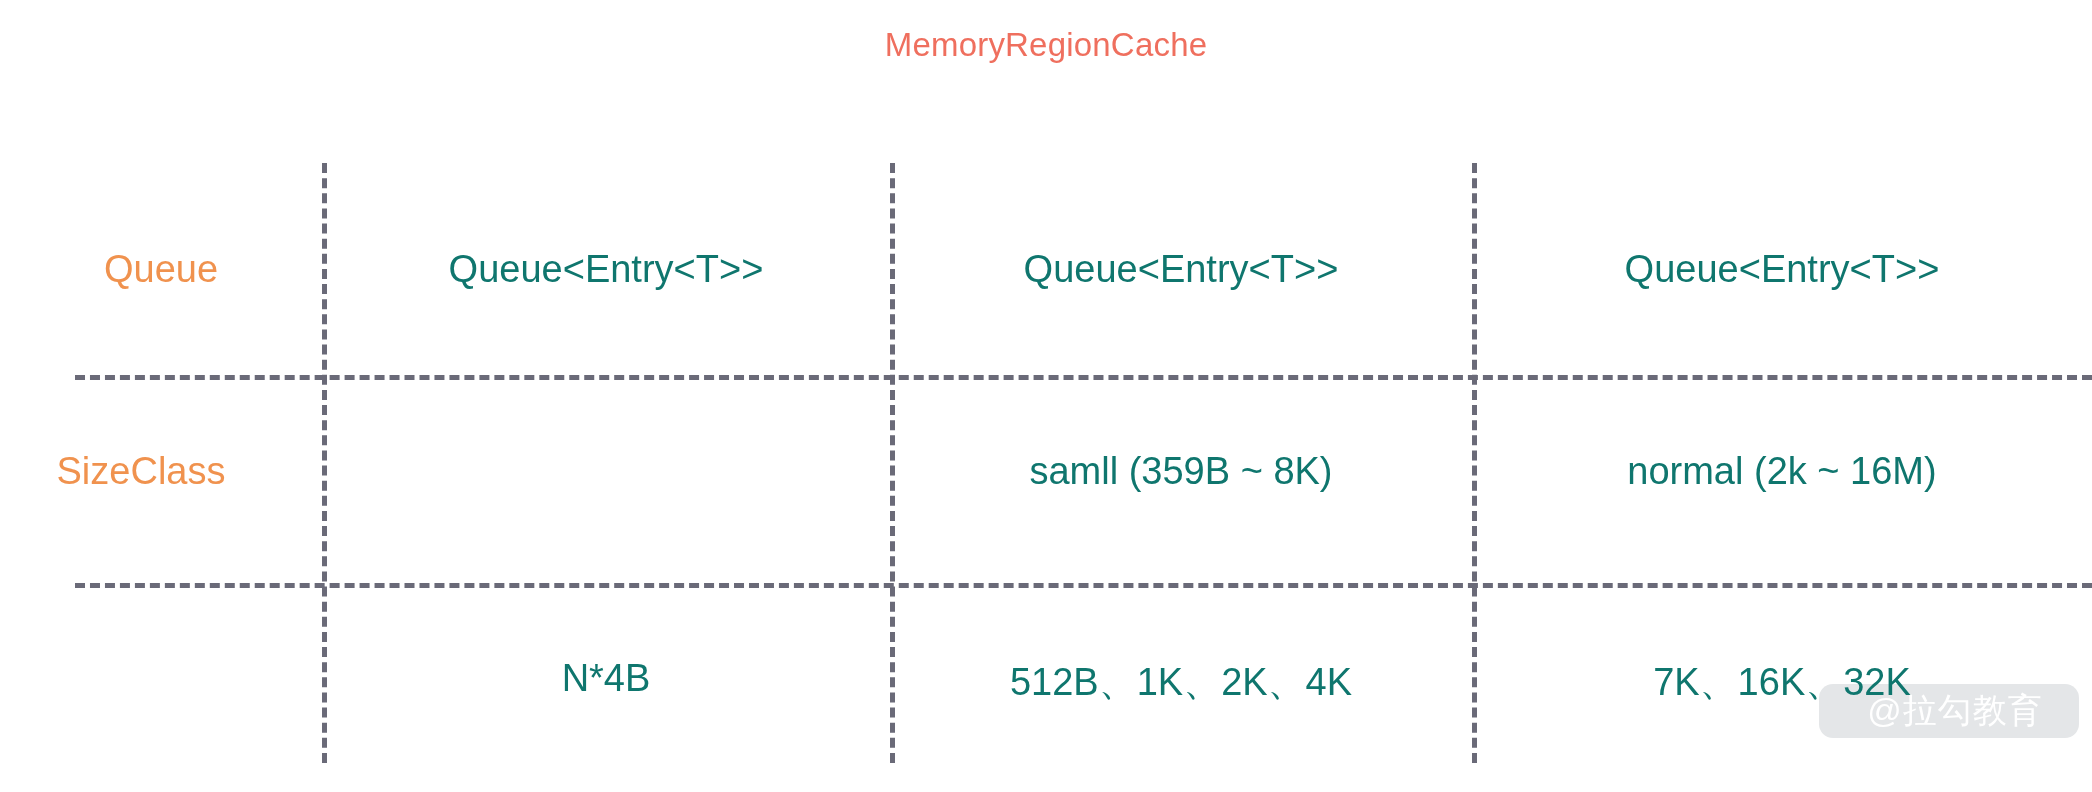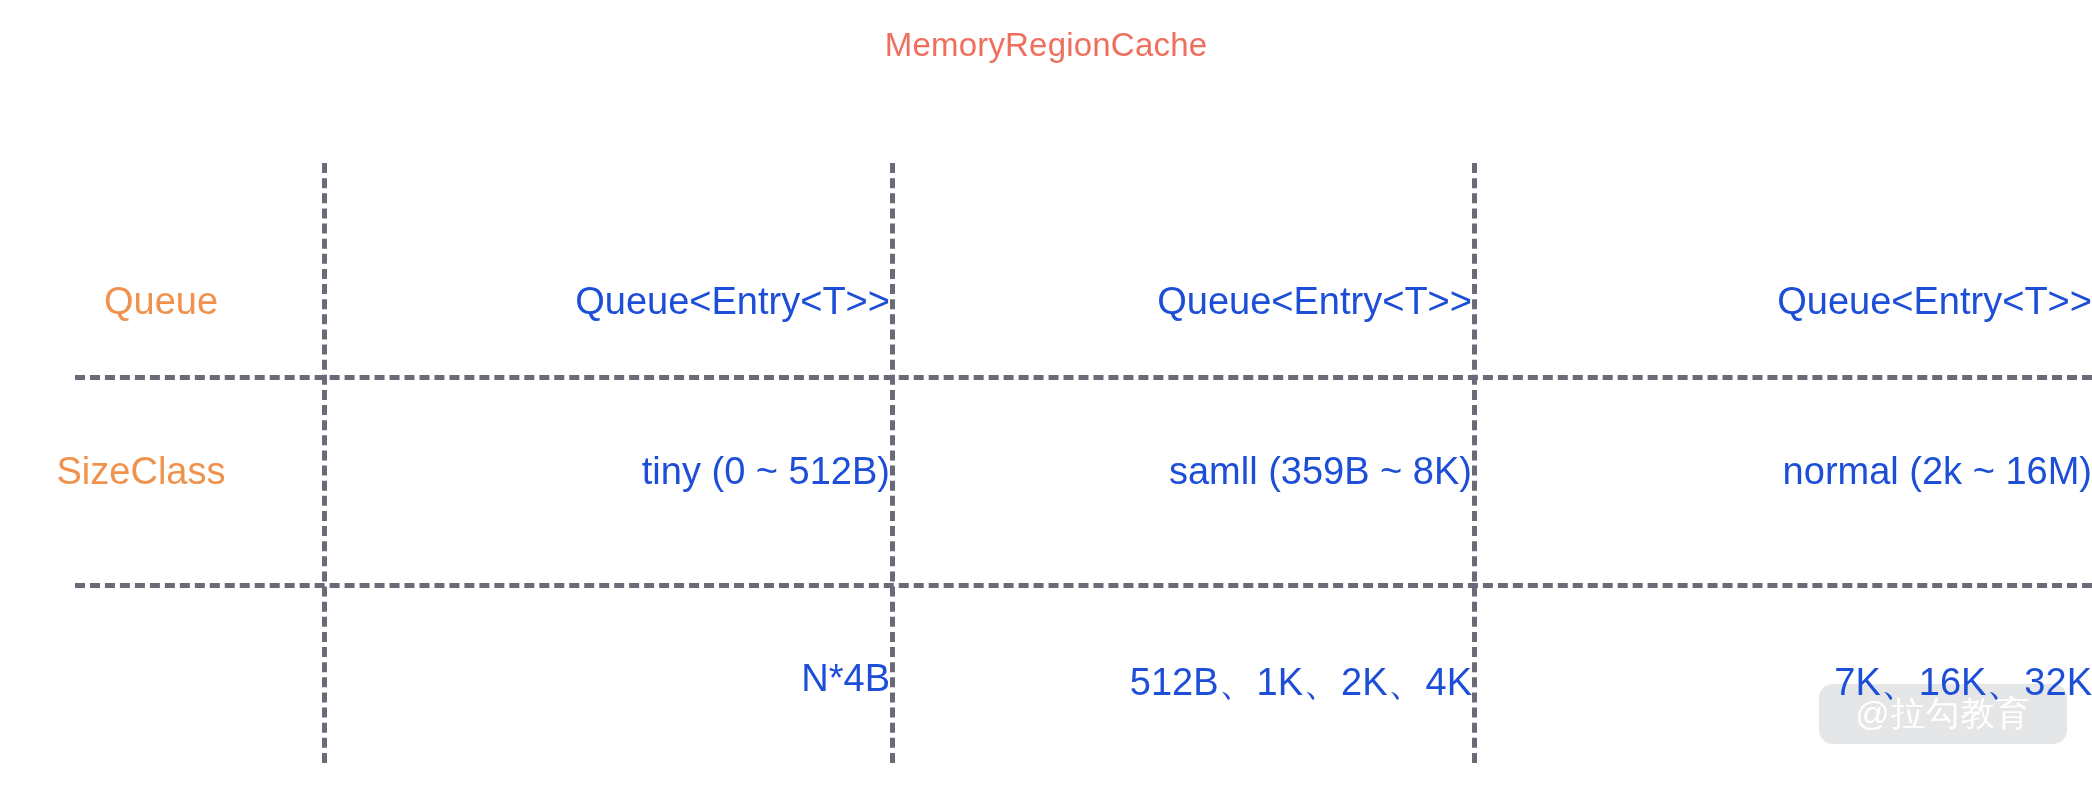--- a/index.html
+++ b/index.html
@@ -60,52 +60,53 @@
     position: absolute;
     left: 0px;
     width: 322px;
     text-align: center;
     font-size: 38px;
     color: #f0924e;
     white-space: nowrap;
   }
   .cell {
     position: absolute;
-    text-align: right;
+    text-align: center;
     font-size: 38px;
-    color: #1d4ed8;
+    color: #0f766e;
     white-space: nowrap;
   }
   .col-1 { left: 322px;  width: 568px; }
   .col-2 { left: 890px;  width: 582px; }
   .col-3 { left: 1472px; width: 620px; }
 
-  .r-queue      { top: 248px; margin-top: 32px; }
+  .r-queue      { top: 248px; }
   .r-sizeclass  { top: 450px; }
   .r-size       { top: 657px; }
 
   
   #label-sizeclass { left: -20px; }
 
   
   #watermark {
     position: absolute;
     left: 1819px;
     top: 684px;
     width: 248px;
-    height: 60px;
+    height: 54px;
     border-radius: 14px;
     background: #e4e6e8;
     display: flex;
     align-items: center;
     justify-content: center;
     font-size: 34px;
     color: #ffffff;
     letter-spacing: 1px;
     z-index: 0;
+    padding-left: 12px;
   }
   .cell, .row-label { z-index: 2; }
 </style>
 </head>
 <body>
 
 <div id="page">
 
   <div id="title">MemoryRegionCache</div>
 
@@ -117,21 +118,20 @@
   <div class="hline" id="hline-2"></div>
 
   <div id="watermark">@拉勾教育</div>
 
   <div class="row-label r-queue" id="label-queue">Queue</div>
   <div class="cell col-1 r-queue">Queue&lt;Entry&lt;T&gt;&gt;</div>
   <div class="cell col-2 r-queue">Queue&lt;Entry&lt;T&gt;&gt;</div>
   <div class="cell col-3 r-queue">Queue&lt;Entry&lt;T&gt;&gt;</div>
 
   <div class="row-label r-sizeclass" id="label-sizeclass">SizeClass</div>
-  <div class="cell col-1 r-sizeclass">tiny (0 ~ 512B)</div>
   <div class="cell col-2 r-sizeclass">samll (359B ~ 8K)</div>
   <div class="cell col-3 r-sizeclass">normal (2k ~ 16M)</div>
 
   <div class="cell col-1 r-size">N*4B</div>
   <div class="cell col-2 r-size">512B、1K、2K、4K</div>
   <div class="cell col-3 r-size">7K、16K、32K</div>
 
 </div>
 
 </body></html>

